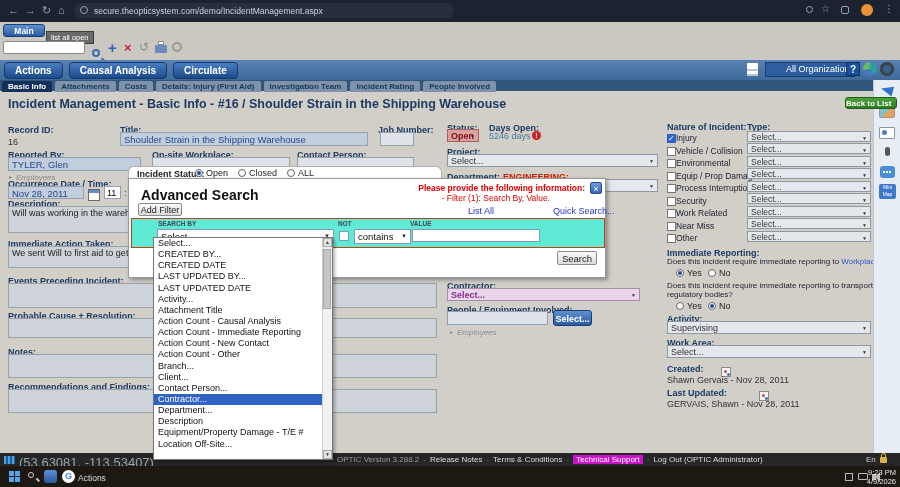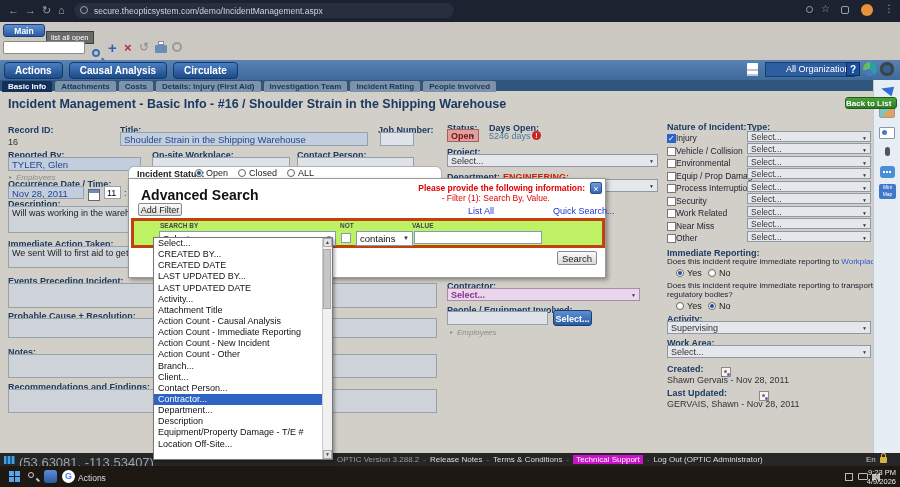--- a/index.html
+++ b/index.html
@@ -368,21 +368,21 @@
   <span class="abs" style="right:3px;top:3px;width:12px;height:12px;background:linear-gradient(#6f9ce0,#3465b4);border:1px solid #24508f;
                border-radius:2px;color:#fff;font-size:9px;text-align:center;line-height:12px">×</span>
   <div class="abs" style="right:20px;top:4px;font-size:8.5px;color:#e00000;font-weight:bold;white-space:nowrap">Please provide the following information:</div>
   <div class="abs" style="right:55px;top:14px;font-size:8.5px;color:#e00000;white-space:nowrap">- Filter (1): Search By, Value.</div>
   <div class="abs graybtn" style="left:9px;top:24px;width:44px;height:13px;line-height:13px">
     <span>Add Filter</span>
   </div>
   <span class="abs link" style="left:339px;top:27px">List All</span>
   <span class="abs link" style="left:424px;top:27px">Quick Search...</span>
 
-  <div class="abs" style="left:2px;top:39px;width:474px;height:30px;background:#bef264;border:3px solid #c2410c">
+  <div class="abs" style="left:2px;top:39px;width:474px;height:30px;background:#5eead4;border:1px solid #c2410c">
     <span class="abs" style="left:26px;top:1px;font-size:6.5px;font-weight:bold;color:#445">SEARCH BY</span>
     <span class="abs" style="left:206px;top:1px;font-size:6.5px;font-weight:bold;color:#445">NOT</span>
     <span class="abs" style="left:278px;top:1px;font-size:6.5px;font-weight:bold;color:#445">VALUE</span>
     <div class="abs whitesel" style="left:25px;top:10px;width:177px;height:15px">
       <span>Select...</span>
     </div>
     <span class="abs" style="left:207px;top:12px;width:10px;height:10px;background:#fff;border:1px solid #7f9db9"></span>
     <div class="abs whitesel" style="left:222px;top:10px;width:57px;height:15px">
       <span>contains</span>
     </div>
@@ -400,21 +400,21 @@
   <div style="position:absolute;left:0;top:0;right:10px;bottom:0;overflow:hidden">
       <div class="ditem">Select...</div>
       <div class="ditem">CREATED BY...</div>
       <div class="ditem">CREATED DATE</div>
       <div class="ditem">LAST UPDATED BY...</div>
       <div class="ditem">LAST UPDATED DATE</div>
       <div class="ditem">Activity...</div>
       <div class="ditem">Attachment Title</div>
       <div class="ditem">Action Count - Causal Analysis</div>
       <div class="ditem">Action Count - Immediate Reporting</div>
-      <div class="ditem">Action Count - New Incident</div>
+      <div class="ditem">Action Count - New Contact</div>
       <div class="ditem">Action Count - Other</div>
       <div class="ditem">Branch...</div>
       <div class="ditem">Client...</div>
       <div class="ditem">Contact Person...</div>
       <div class="ditem on">Contractor...</div>
       <div class="ditem">Department...</div>
       <div class="ditem">Description</div>
       <div class="ditem">Equipment/Property Damage - T/E #</div>
       <div class="ditem">Location Off-Site...</div>
     </div>

